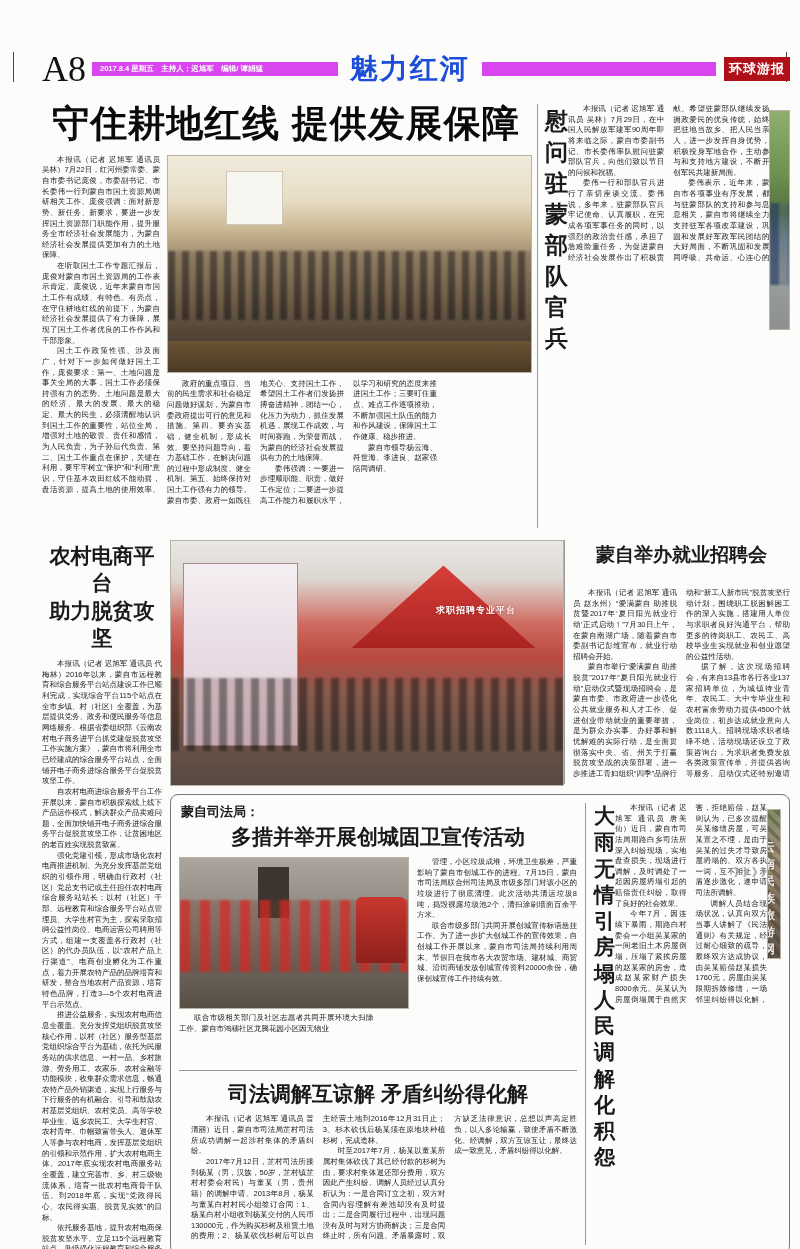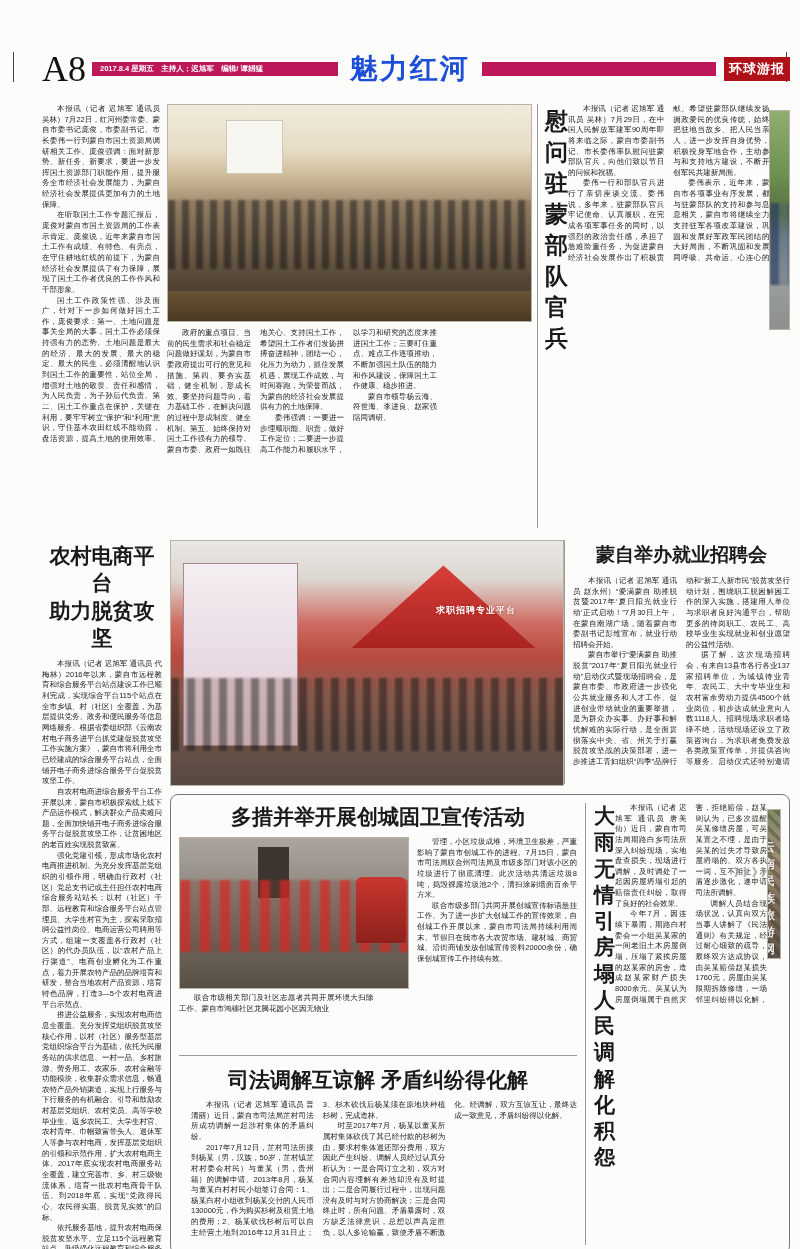--- a/index.html
+++ b/index.html
@@ -5,21 +5,21 @@
   html,body{margin:0;padding:0;background:#e8e8e6;}
   .page{position:relative;width:800px;height:1249px;margin:0 auto;background:#fcfcfa;overflow:hidden;
         font-family:"Liberation Sans",sans-serif;color:#1a1a1a;}
   .cropmark{position:absolute;width:1px;height:30px;background:#444;}
   .cm-l{left:13px;top:52px;} .cm-r{left:786px;top:52px;}
   .content{position:absolute;left:42px;top:48px;width:748px;}
 
   
   .banner{display:flex;align-items:center;height:42px;}
   .page-label{font-family:"Liberation Serif",serif;font-size:36px;line-height:1;font-weight:400;color:#111;margin-right:6px;}
-  .bar{height:14px;background:#be185d;}
+  .bar{height:14px;background:#d946ef;}
   .bar-left{flex:1.05;display:flex;align-items:center;}
   .bar-right{flex:1;}
   .bar-text{color:#fff;font-size:7.5px;font-weight:bold;padding-left:8px;white-space:nowrap;overflow:hidden;}
   .section-title{color:#1d4ed8;font-size:28px;font-weight:900;letter-spacing:2px;margin:0 12px;white-space:nowrap;}
   .masthead{background:#b01118;color:#fff;font-size:13px;font-weight:900;padding:3px 5px;margin-left:8px;letter-spacing:1px;white-space:nowrap;font-family:Liberation Serif, serif;}
 
   
   .textcols{font-size:7.5px;line-height:1.42;text-align:justify;overflow:hidden;column-fill:auto;}
   .textcols p{margin:0;text-indent:2em;}
   .cols1{column-count:1;}
@@ -62,21 +62,21 @@
 
   .row2{display:flex;height:244px;}
   .photo-jobfair{width:392px;height:244px;background:
       linear-gradient(180deg,#eae8e4 0%,#dcd6d0 16%,#cf6a60 34%,#b8493f 48%,#8e5c50 62%,#6c5448 80%,#564842 100%);}
   .ph-board{left:3%;top:9%;width:29%;height:74%;background:linear-gradient(180deg,#f4eef2,#dfc9d5);border:1px solid #a8888f;}
   .ph-tent{right:7%;top:10%;width:47%;height:34%;background:linear-gradient(180deg,#d83e3a,#a92420);clip-path:polygon(0 100%,50% 0,100% 100%);}
   .ph-tent-text{position:absolute;right:12%;top:26%;color:#fff;font-size:9px;font-weight:bold;letter-spacing:1px;text-shadow:0 0 2px #901510;}
   .ph-jcrowd{left:0;right:0;top:56%;height:30%;background:repeating-linear-gradient(90deg,rgba(35,28,26,.55) 0 8px,rgba(120,80,70,.25) 8px 16px);filter:blur(1px);}
   .jobfair-article{flex:1;border-left:1px solid #999;padding-left:8px;display:flex;flex-direction:column;}
   .jobfair-headline{font-size:19px;font-weight:900;text-align:center;margin:2px 0 8px 0;}
-  .jobfair-text{height:200px;}
+  .jobfair-text{height:200px;margin-top:12px;}
 
   
   .jbox{position:relative;border:1px solid #777;border-radius:8px;margin-top:10px;height:460px;display:flex;padding:8px;box-sizing:border-box;}
   .chevrons{position:absolute;top:70px;right:10px;color:#aaa;font-size:11px;font-weight:bold;letter-spacing:-2px;}
   .jleft{width:398px;display:flex;flex-direction:column;}
   .jlabel{font-size:13px;font-weight:900;margin:0 0 2px 2px;}
   .jheadline{font-size:21px;font-weight:900;text-align:center;margin:0 0 6px 0;}
   .jrow{display:flex;height:150px;}
   .photo-volunteers{width:228px;height:150px;background:
       linear-gradient(180deg,#aba59d 0%,#968f87 28%,#807870 52%,#6b6259 74%,#584f45 100%);}
@@ -110,20 +110,21 @@
       <div class="bar bar-left">
         <span class="bar-text">2017.8.4 星期五　主持人：迟旭军　编辑/ 谭娟猛</span>
       </div>
       <div class="section-title">魅力红河</div>
       <div class="bar bar-right"></div>
       <div class="masthead">环球游报</div>
     </div>
 
     <div class="row1">
       <div class="main-article">
+        <h1 class="main-headline">守住耕地红线  提供发展保障</h1>
         <div class="main-body">
           <div class="textcols cols1 main-leftcol">
               <p>本报讯（记者 迟旭军 通讯员 吴林）7月22日，红河州委常委、蒙自市委书记庞俊，市委副书记、市长委伟一行到蒙自市国土资源局调研相关工作。庞俊强调：面对新形势、新任务、新要求，要进一步发挥国土资源部门职能作用，提升服务全市经济社会发展能力，为蒙自经济社会发展提供更加有力的土地保障。</p>
               <p>在听取国土工作专题汇报后，庞俊对蒙自市国土资源局的工作表示肯定。庞俊说，近年来蒙自市国土工作有成绩、有特色、有亮点，在守住耕地红线的前提下，为蒙自经济社会发展提供了有力保障，展现了国土工作者优良的工作作风和干部形象。</p>
               <p>国土工作政策性强、涉及面广，针对下一步如何做好国土工作，庞俊要求：第一、土地问题是事关全局的大事，国土工作必须保持强有力的态势。土地问题是最大的经济、最大的发展、最大的稳定、最大的民生，必须清醒地认识到国土工作的重要性，站位全局，增强对土地的敬畏、责任和感情，为人民负责，为子孙后代负责。第二、国土工作重点在保护，关键在利用，要牢牢树立“保护”和“利用”意识，守住基本农田红线不能动摇，盘活资源，提高土地的使用效率。第三、要谋在先，走在前，要围绕蒙自市委、</p>
             </div>
           <div class="main-right">
             <div class="photo photo-meeting">
               <div class="ph-layer ph-screen"></div>
               <div class="ph-layer ph-crowd"></div>
@@ -184,20 +185,21 @@
                 <p>蒙自市举行“爱满蒙自 助推脱贫”2017年“夏日阳光就业行动”启动仪式暨现场招聘会，是蒙自市委、市政府进一步强化公共就业服务和人才工作、促进创业带动就业的重要举措，是为群众办实事、办好事和解忧解难的实际行动，是全面贯彻落实中央、省、州关于打赢脱贫攻坚战的决策部署，进一步推进工青妇组织“四季”品牌行动和“新工人新市民”脱贫攻坚行动计划，围绕职工脱困解困工作的深入实施，搭建用人单位与求职者良好沟通平台，帮助更多的待岗职工、农民工、高校毕业生实现就业和创业愿望的公益性活动。</p>
                 <p>据了解，这次现场招聘会，有来自13县市各行各业137家招聘单位，为城镇待业青年、农民工、大中专毕业生和农村富余劳动力提供4500个就业岗位，初步达成就业意向人数1118人。招聘现场求职者络绎不绝，活动现场还设立了政策咨询台，为求职者免费发放各类政策宣传单，并提供咨询等服务。启动仪式还特别邀请了蒙自惠企商贸有限公司总经理、蒙自农副产品电子商务专业合作社理事长李苑朝作经验交流，让大家分享他的创业故事，启发更多的求职者依靠自己的辛勤付出实现幸福美好生活。</p>
               </div>
           </div>
         </div>
 
         <div class="jbox">
           <div class="chevrons">》》》》》</div>
 
           <div class="jleft">
+            <div class="jlabel">蒙自司法局：</div>
             <h2 class="jheadline">多措并举开展创城固卫宣传活动</h2>
             <div class="jrow">
               <div class="photo photo-volunteers">
                 <div class="ph-layer ph-door"></div>
                 <div class="ph-layer ph-vests"></div>
                 <div class="ph-layer ph-car"></div>
               </div>
               <div class="textcols cols1 side-text">
                   <p>管理，小区垃圾成堆，环境卫生极差，严重影响了蒙自市创城工作的进程。7月15日，蒙自市司法局联合州司法局及市级多部门对该小区的垃圾进行了彻底清理。此次活动共清运垃圾8吨，捣毁裸露垃圾池2个，清扫涂刷墙面百余平方米。</p>
                   <p>联合市级多部门共同开展创城宣传标语悬挂工作。为了进一步扩大创城工作的宣传效果，自创城工作开展以来，蒙自市司法局持续利用周末、节假日在我市各大农贸市场、建材城、商贸城、沿街商铺发放创城宣传资料20000余份，确保创城宣传工作持续有效。</p>

